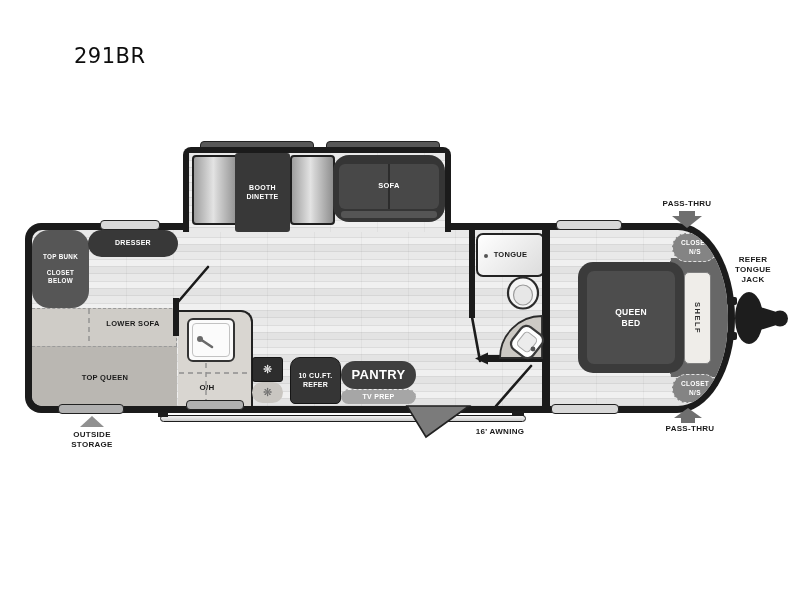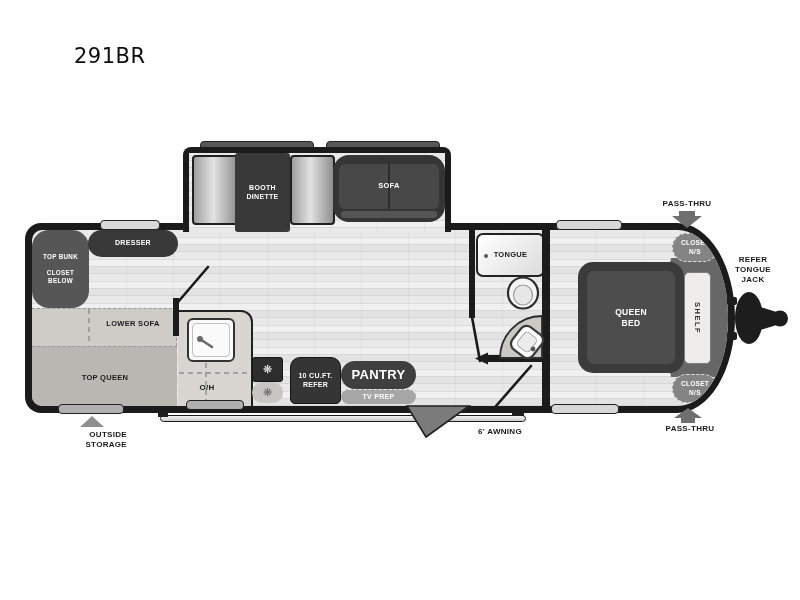--- a/index.html
+++ b/index.html
@@ -234,17 +234,17 @@
       <polygon points="674,418 702,418 688,408"></polygon>
     </g>
     <polygon points="80,427 104,427 92,416" fill="#909090"></polygon>
   </svg>
 
   <div class="lbl" style="left:650px;top:199px;width:74px;font-size:8px;">PASS-THRU</div>
   <div class="lbl" style="left:652px;top:424px;width:76px;font-size:8px;">PASS-THRU</div>
   <div class="lbl" style="left:720px;top:255px;width:66px;font-size:8px;">REFER
 TONGUE
 JACK</div>
-  <div class="lbl" style="left:57px;top:430px;width:70px;font-size:8px;text-align:right;">OUTSIDE
+  <div class="lbl" style="left:57px;top:430px;width:70px;font-size:8px;">OUTSIDE
 STORAGE</div>
-  <div class="lbl" style="left:455px;top:427px;width:90px;font-size:8px;">6' AWNING</div>
+  <div class="lbl" style="left:455px;top:427px;width:90px;font-size:8px;">16' AWNING</div>
 
 </div>
 
 </body></html>

